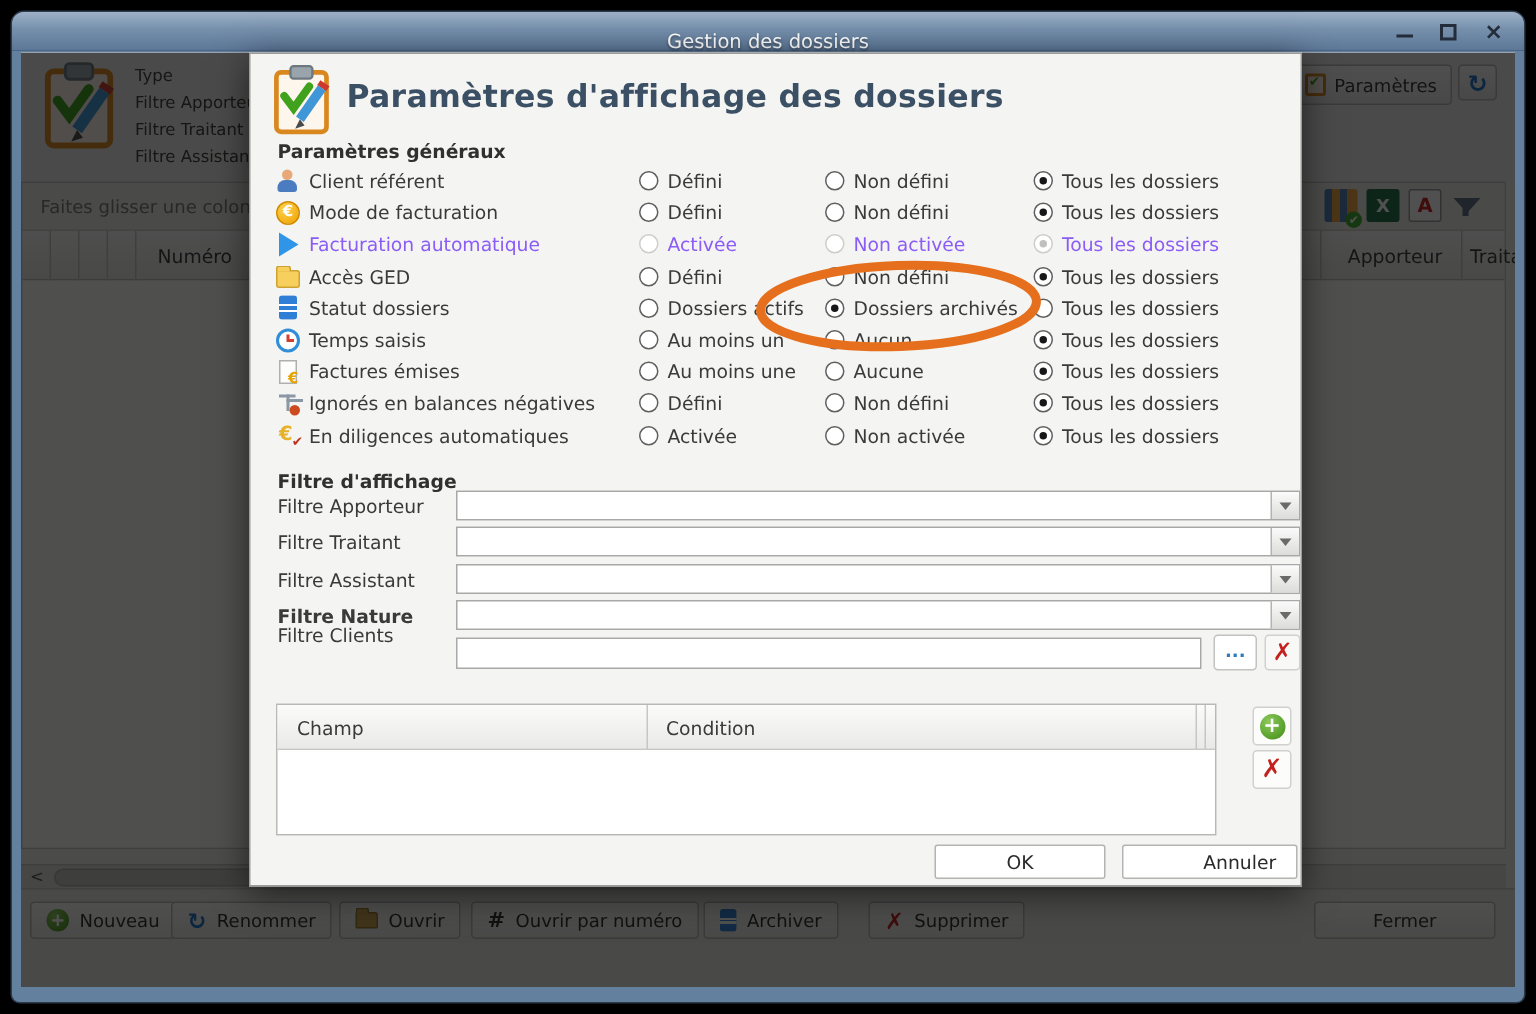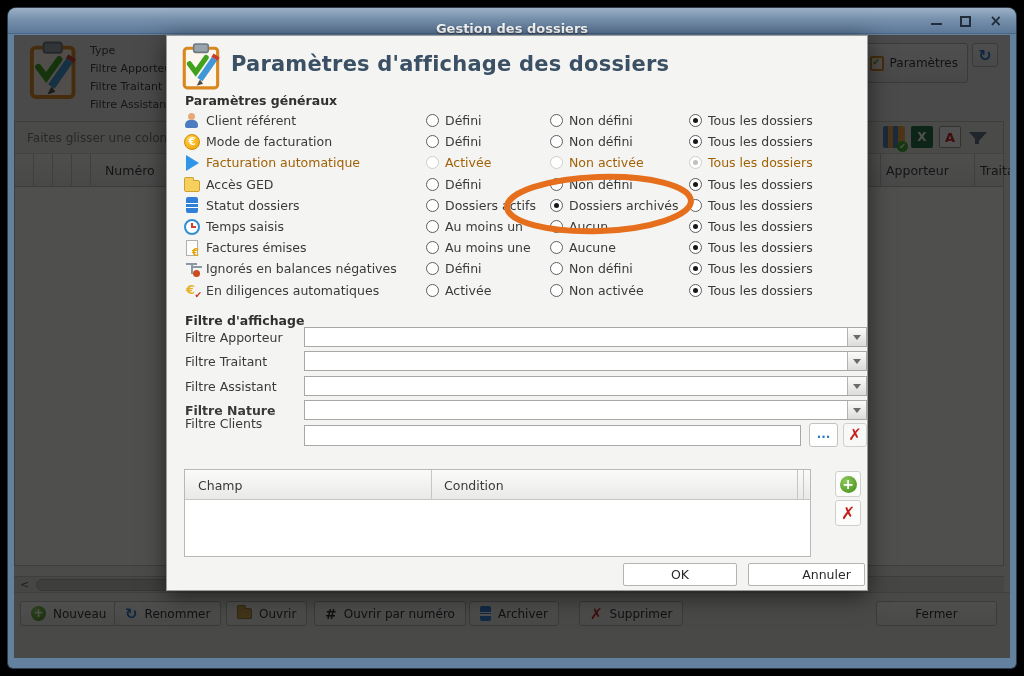--- a/index.html
+++ b/index.html
@@ -7,33 +7,33 @@
   body { position:relative; }
 
   
   .window { position:absolute; left:8px; top:8px; width:1008px; height:660px;
             background:#64809f; border-radius:8px 8px 5px 5px;
             box-shadow:0 0 0 1px #2c3a4a, 0 4px 14px rgba(0,0,0,.8); }
   .titlebar { position:absolute; left:0; top:0; right:0; height:26px;
               background:linear-gradient(#9db1c8,#7690ac 45%,#5d7898);
               border-radius:8px 8px 0 0; border-bottom:1px solid #4e6686;
               display:flex; align-items:center; justify-content:center; }
-  .title { color:#fff; font-size:13px; font-weight:bold; text-shadow:0 1px 2px rgba(0,0,0,.45);margin-top:16px; }
+  .title { color:#fff; font-size:13px; font-weight:normal; text-shadow:0 1px 2px rgba(0,0,0,.45);margin-top:16px; }
   .win-controls { position:absolute; right:14px; top:0; height:26px; display:flex; align-items:center; gap:18px; }
   .wc { color:#222c3a; font-size:15px; font-weight:bold; line-height:1; cursor:default; }
   .wc-min { width:11px; height:2px; background:#222c3a; margin-top:6px; }
   .wc-max { width:11px; height:11px; border:2px solid #222c3a; }
 
   .content { position:absolute; left:6px; top:27px; right:6px; bottom:10px; background:#ededeb; overflow:hidden; }
 
   
   .bg-toolbar { position:absolute; left:0; top:0; right:0; height:86px; background:#ebebe9; }
   .clipboard-lg { position:absolute; left:14px; top:6px; }
   .bg-labels { position:absolute; left:76px; top:7px; font-size:11px; color:#3c3c3c; line-height:18px; }
-  .btn-parametres { position:absolute; right:42px; top:8px; height:40px; padding:0 9px; display:flex; align-items:center; gap:6px;
+  .btn-parametres { position:absolute; right:42px; top:8px; height:27px; padding:0 9px; display:flex; align-items:center; gap:6px;
                     background:linear-gradient(#fbfbfb,#e4e4e4); border:1px solid #b4b4b4; border-radius:3px; font-size:12px; color:#333; }
   .btn-refresh { position:absolute; right:12px; top:8px; width:26px; height:24px; display:flex; align-items:center; justify-content:center;
                  background:linear-gradient(#fbfbfb,#e4e4e4); border:1px solid #b4b4b4; border-radius:3px;
                  color:#1d74c8; font-size:16px; font-weight:bold; }
   .mini-clip { width:14px; height:15px; background:#fdf6ec; border:2px solid #d9881f; border-radius:2px; position:relative; }
   .mini-clip::after { content:"✔"; position:absolute; left:1px; top:-1px; font-size:9px; color:#3fa11c; }
 
   .grid-panel { position:absolute; left:0; top:86px; right:6px; bottom:92px; background:#f2f2f0; border:1px solid #c4c4c4; }
   .group-bar { position:absolute; left:0; top:0; right:0; height:32px; background:#e9e9e7; border-bottom:1px solid #cfcfcd;
                font-size:12px; color:#7a7a78; display:flex; align-items:center; padding-left:12px; }
@@ -75,21 +75,21 @@
             background:#f4f4f2; border:1px solid #9c9c9a; box-shadow:0 5px 22px rgba(0,0,0,.55); }
   .dlg-title { position:absolute; left:64px; top:16px; font-size:21px; font-weight:bold; color:#3b5064; letter-spacing:.2px; }
   .clipboard-dlg { position:absolute; left:14px; top:7px; }
   .sec-h { position:absolute; font-size:12.5px; font-weight:bold; color:#303030; }
 
   .params { position:absolute; left:0; top:74px; width:702px; }
   .prow { position:relative; height:21.2px; display:grid; grid-template-columns:22px 220px 124px 139px auto; align-items:center; padding-left:17px; font-size:12.5px; color:#3a3a3a; }
   .opt { display:flex; align-items:center; gap:6px; white-space:nowrap; }
   .radio { width:13px; height:13px; border:1px solid #5f5f5f; border-radius:50%; background:#fff; position:relative; flex:none; }
   .radio.sel::after { content:""; position:absolute; left:3px; top:3px; width:5px; height:5px; border-radius:50%; background:#181818; }
-  .prow.disabled, .prow.disabled .opt { color:#a16207; }
+  .prow.disabled, .prow.disabled .opt { color:#8b5cf6; }
   .prow.disabled .radio { border-color:#cdcdcb; }
   .prow.disabled .radio.sel::after { background:#c0c0be; }
 
   
   .ric { width:16px; height:16px; position:relative; display:inline-block; }
   .ic-person::before { content:""; position:absolute; left:4px; top:0; width:7px; height:7px; border-radius:50%; background:#e8a877; }
   .ic-person::after { content:""; position:absolute; left:1px; top:7px; width:13px; height:8px; border-radius:5px 5px 2px 2px; background:#4b7cc0; }
   .ic-coin { border-radius:50%; background:radial-gradient(circle at 35% 30%,#ffd24d,#eea000); border:1px solid #cf8a00; color:#fff; font-size:10px; font-weight:bold; text-align:center; line-height:14px; }
   .ic-play { width:0 !important; height:0 !important; border-left:13px solid #2e95e8; border-top:8px solid transparent; border-bottom:8px solid transparent; margin-left:2px; }
   .ic-folder { height:12px !important; margin-top:3px; background:#f7cf5d; border:1px solid #cda230; border-radius:1px 2px 2px 2px; }
@@ -191,21 +191,21 @@
         </div>
       </div>
       <div class="hdr-row">
         <div class="hcell" style="left:0;width:19px;"></div>
         <div class="hcell" style="left:19px;width:19px;"></div>
         <div class="hcell" style="left:38px;width:19px;"></div>
         <div class="hcell" style="left:57px;width:19px;"></div>
         <div class="hcell" style="left:76px;width:790px;padding-left:14px;">
             <span>Numéro</span>
           </div>
-        <div class="hcell" style="left:866px;width:94px;">
+        <div class="hcell" style="left:866px;width:94px;justify-content:center;">
             <span>Apporteur</span>
           </div>
         <div class="hcell" style="left:960px;width:40px;border-right:none;">
             <span>Traitant</span>
           </div>
       </div>
       <div class="grid-body"></div>
     </div>
 
     <div class="hscroll">

